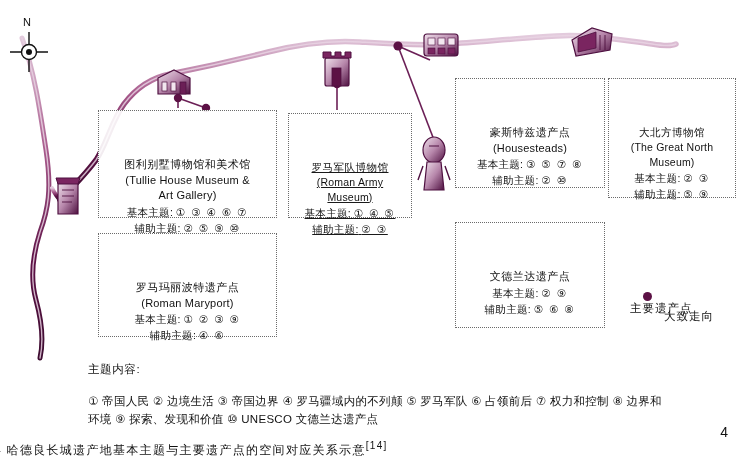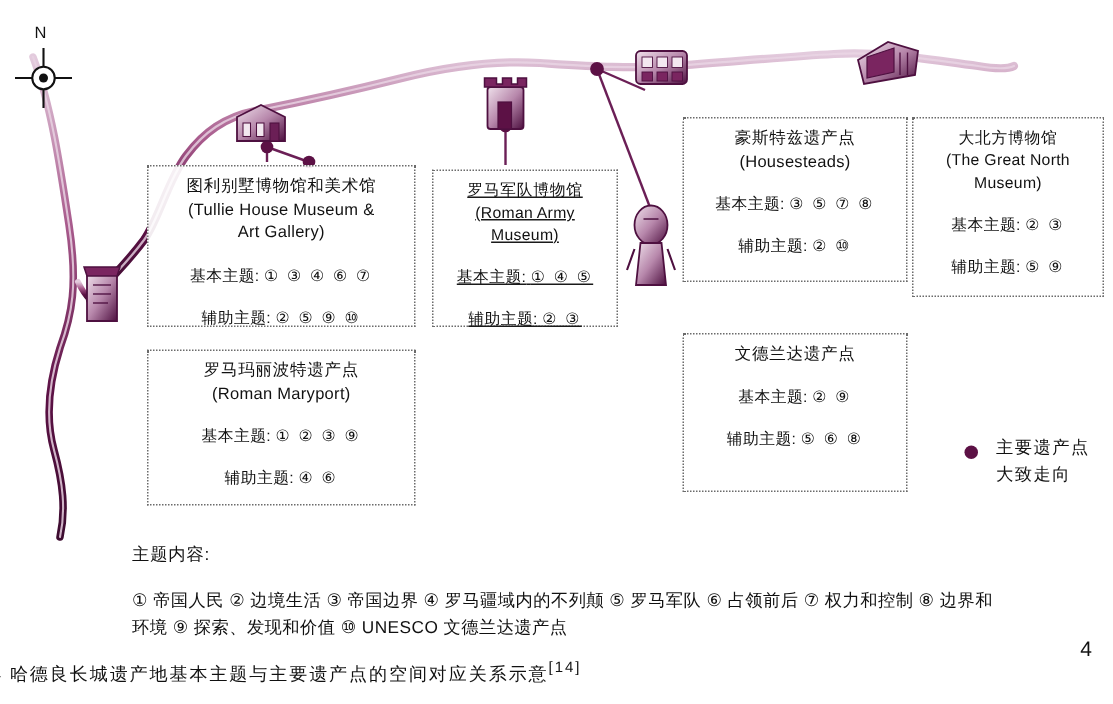--- a/index.html
+++ b/index.html
@@ -32,31 +32,32 @@
     box-sizing: border-box;
     padding: 6px 4px 5px 4px;
     text-align: center;
     line-height: 1.42;
   }
   .box-title-cn {
     font-size: 11px;
     letter-spacing: 0.5px;
     color: #111;
     white-space: nowrap;
+    margin-top: 40px;
   }
   .box-title-en {
     font-size: 11px;
     color: #111;
     letter-spacing: 0.2px;
   }
   .theme-row {
     font-size: 10.5px;
     color: #111;
     white-space: nowrap;
-    margin-top: 13px;
+    margin-top: 1px;
   }
   .theme-row .lbl { letter-spacing: 0.3px; }
   .theme-row .nums { letter-spacing: 1.5px; }
 
   
   #box-tullie   { left: 98px;  top: 110px; width: 179px; height: 108px; }
   #box-maryport { left: 98px;  top: 233px; width: 179px; height: 104px; }
   #box-army     { left: 288px; top: 113px; width: 124px; height: 105px; text-decoration: underline; }
   #box-houses   { left: 455px; top: 78px;  width: 150px; height: 110px; }
   #box-gnm      { left: 608px; top: 78px;  width: 128px; height: 120px; }
@@ -69,23 +70,24 @@
 
   
   #legend {
     position: absolute;
     left: 630px;
     top: 292px;
     width: 112px;
   }
   .legend-row {
     display: flex;
-    align-items: flex-end;
+    align-items: flex-start;
     margin-bottom: 9px;
     height: 14px;
+    flex-direction: column;
   }
   .legend-sym {
     width: 34px;
     display: flex;
     align-items: center;
     justify-content: center;
   }
   .legend-dot {
     width: 9px;
     height: 9px;

